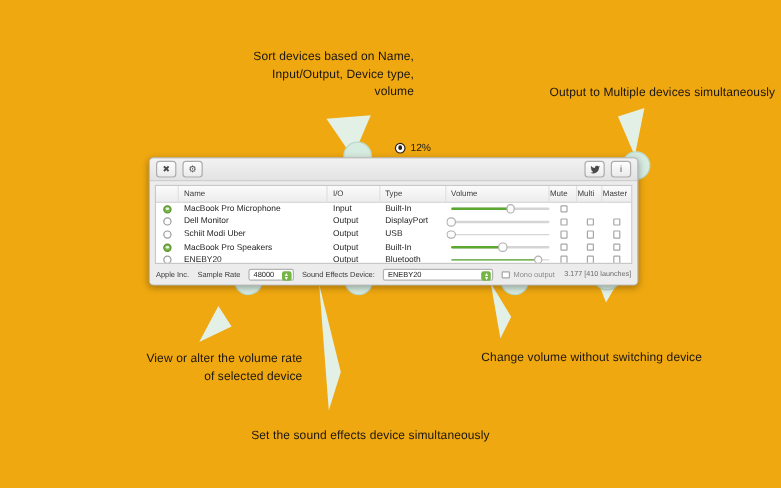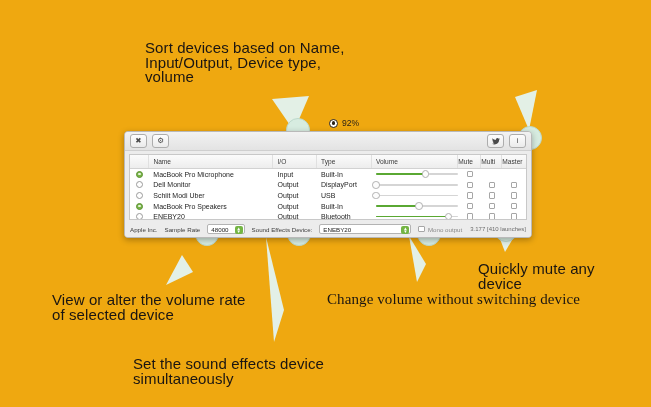--- a/index.html
+++ b/index.html
@@ -10,23 +10,23 @@
     font-family:"Liberation Sans", sans-serif;
     overflow:hidden;
     position:relative;
   }
   #stage{position:absolute;inset:0;width:651px;height:407px;}
 
   
   .callout{
     position:absolute;
     color:#1a1512;
-    font-size:15px;
+    font-size:10px;
     line-height:14.5px;
-    text-align:left;
+    text-align:right;
     white-space:pre-line;
     letter-spacing:0.1px;
   }
   .dot{
     position:absolute;
     width:22px;height:22px;
     border-radius:50%;
     background:#d7ece0;
     border:1px solid #bcd9cb;
   }
@@ -228,41 +228,41 @@
     <polygon points="166,285 182,255 193,272"></polygon>
     <polygon points="274,342 266,237 284,310"></polygon>
     <polygon points="417,282 409,236 426,264"></polygon>
     <polygon points="505,252 495,226 515,235"></polygon>
   </svg>
 
   <div class="callout" style="left:145px;top:41px;width:200px;">Sort devices based on Name,
 Input/Output, Device type,
 volume</div>
 
+  <div class="callout" style="left:396px;top:71px;width:250px;">Output to Multiple devices simultaneously</div>
 
   <div class="callout" style="left:52px;top:293px;width:200px;">View or alter the volume rate
 of selected device</div>
 
   <div class="callout" style="left:133px;top:357px;width:275px;">Set the sound effects device simultaneously</div>
 
-  <div class="callout" style="left:327px;top:292px;width:258px;font-family:Liberation Serif, serif;">Change volume without switching device</div>
-
-  <div class="callout" style="left:478px;top:262px;width:164px;">Quickly mute any device</div>
+  <div class="callout" style="left:327px;top:292px;width:258px;">Change volume without switching device</div>
+
 
   <div class="dot" style="left:286px;top:118px;"></div>
   <div class="dot" style="left:518px;top:126px;"></div>
   <div class="dot" style="left:195px;top:222px;"></div>
   <div class="dot" style="left:287px;top:222px;"></div>
   <div class="dot" style="left:417px;top:222px;"></div>
   <div class="dot" style="left:494px;top:218px;"></div>
   <div class="dot" style="left:500px;top:213px;"></div>
 
   <div id="vol-badge">
     <span class="vradio"></span>
-    <span>92%</span>
+    <span>12%</span>
   </div>
 
   <div id="app-window">
 
     <div class="titlebar">
       <div class="tb-btn">✖</div>
       <div class="tb-btn">⚙</div>
       <div class="tb-spacer"></div>
       <div class="tb-right">
         <div class="tb-btn tw-icon">

